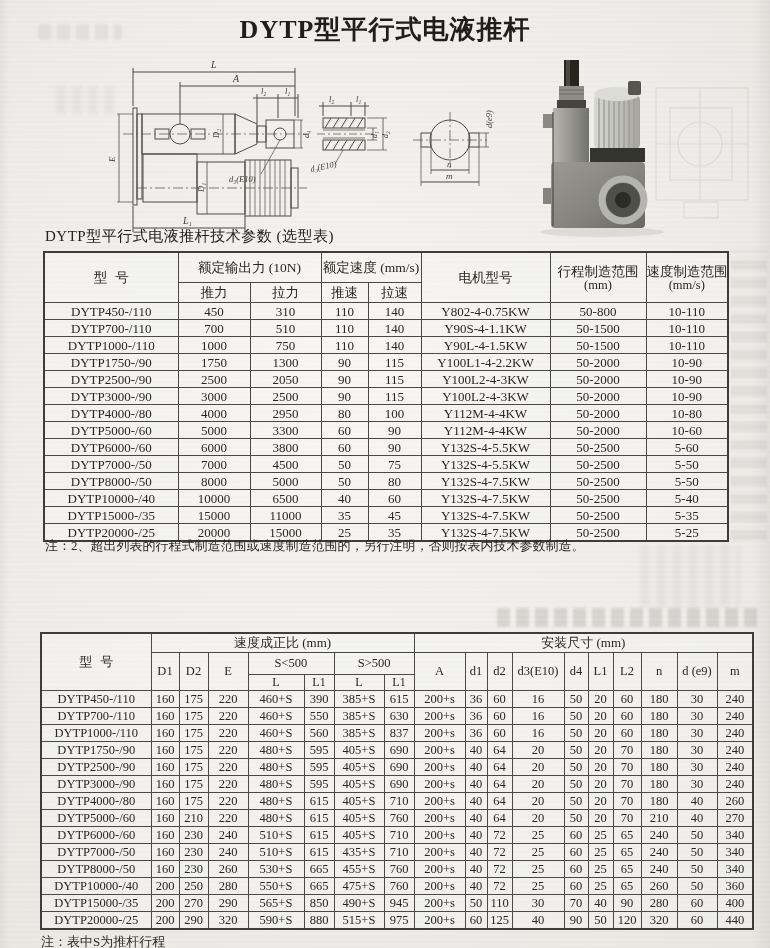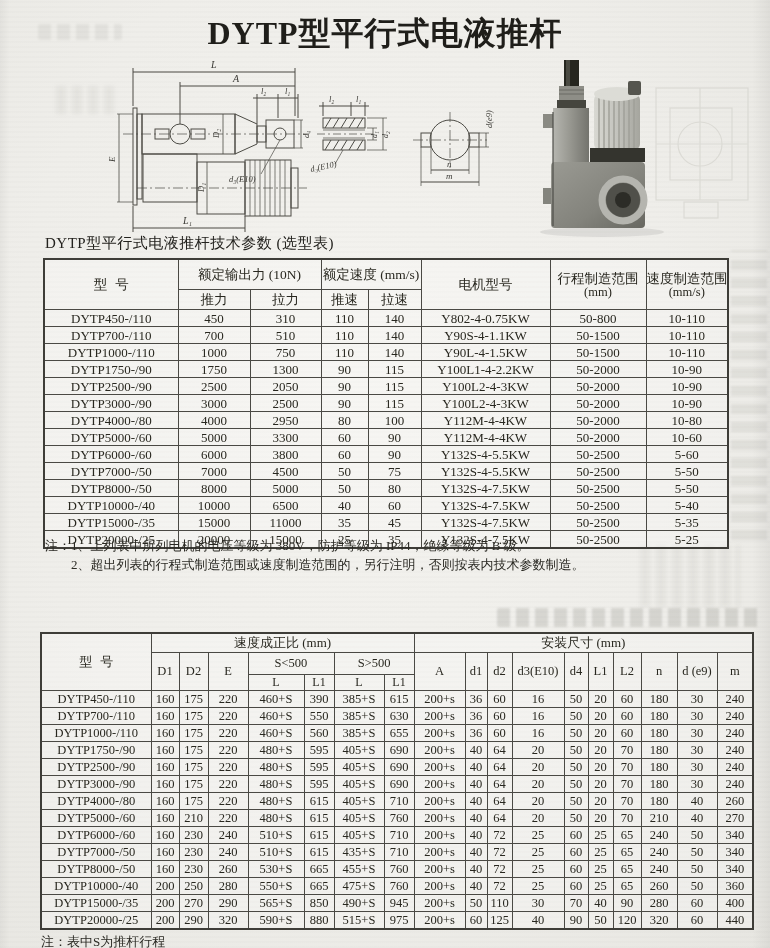--- a/index.html
+++ b/index.html
@@ -11,21 +11,21 @@
   }
   .page::before{
     content:"";position:absolute;inset:0;pointer-events:none;
     background:repeating-linear-gradient(0deg, rgba(0,0,0,.012) 0 2px, transparent 2px 5px);
   }
   .edge-shade-r{position:absolute;right:0;top:0;width:18px;height:100%;background:linear-gradient(90deg,transparent,rgba(0,0,0,.05));}
   .edge-shade-l{position:absolute;left:0;top:0;width:10px;height:100%;background:linear-gradient(270deg,transparent,rgba(0,0,0,.04));}
 
   .title{
     position:absolute;top:12px;left:0;width:100%;text-align:center;
-    font-size:32px;font-weight:700;letter-spacing:1px;color:#1f1e1a;margin:0;
+    font-size:26px;font-weight:700;letter-spacing:1px;color:#1f1e1a;margin:0;
   }
 
   .drawing{position:absolute;left:85px;top:50px;width:460px;height:190px;}
   .photo{position:absolute;left:530px;top:50px;width:185px;height:190px;}
   .ghost-drawing{position:absolute;left:648px;top:70px;width:118px;height:160px;opacity:.75;}
 
   .bleed{position:absolute;pointer-events:none;filter:blur(1.2px);}
   .bleed.bars-h{background:repeating-linear-gradient(90deg, rgba(110,110,102,.26) 0 13px, transparent 13px 19px);border-radius:2px;}
   .bleed.bars-v{background:repeating-linear-gradient(0deg, rgba(120,120,112,.10) 0 10px, transparent 10px 18px);}
   .bleed.soft{background:repeating-linear-gradient(90deg, rgba(120,120,112,.08) 0 10px, transparent 10px 16px);filter:blur(2px);}
@@ -261,21 +261,21 @@
     </g>
     <ellipse cx="87" cy="44" rx="23" ry="7" fill="#dcdcd6"></ellipse>
     <rect x="98" y="31" width="13" height="14" rx="2" fill="#55554e"></rect>
     <rect x="60" y="98" width="55" height="14" fill="#34342e"></rect>
     <circle cx="93" cy="150" r="21" fill="none" stroke="#b5b5af" stroke-width="7"></circle>
     <circle cx="93" cy="150" r="17" fill="#50504a"></circle>
     <circle cx="93" cy="150" r="8" fill="#2c2c27"></circle>
     <line x1="23" y1="62" x2="23" y2="176" stroke="#4e4e48" stroke-width="1.2"></line>
   </svg>
 
-  <div class="section" style="left:43px;top:234px;width:593px;">
+  <div class="section" style="left:43px;top:227px;width:593px;">
     <p class="sec-title">DYTP型平行式电液推杆技术参数 (选型表)</p>
     <table class="t1">
       <colgroup>
         <col style="width:134px">
           <col style="width:72px">
           <col style="width:71px">
           <col style="width:47px">
         <col style="width:53px">
           <col style="width:129px">
           <col style="width:96px">
@@ -444,21 +444,20 @@
             <td>50-2500</td>
             <td>5-25</td>
           </tr>
         </tbody>
     </table>
   </div>
 
   <div class="notes">
     <span class="notes-label">注：</span>
     <div class="notes-items" id="notes-list">
-        <div class="note-item">1、上列表中所列电机的电压等级为 380V，防护等级为 IP44，绝缘等级为 B 级。</div>
         <div class="note-item">2、超出列表的行程式制造范围或速度制造范围的，另行注明，否则按表内技术参数制造。</div>
       </div>
   </div>
 
   <div class="section" style="left:40px;top:632px;width:712px;">
     <table class="t2">
       <colgroup>
         <col style="width:110px">
           <col style="width:28px">
           <col style="width:29px">
@@ -550,21 +549,21 @@
             <td>240</td>
           </tr>
           <tr>
             <td>DYTP1000-/110</td>
             <td>160</td>
             <td>175</td>
             <td>220</td>
             <td>460+S</td>
             <td>560</td>
             <td>385+S</td>
-            <td>655</td>
+            <td>837</td>
             <td>200+s</td>
             <td>36</td>
             <td>60</td>
             <td>16</td>
             <td>50</td>
             <td>20</td>
             <td>60</td>
             <td>180</td>
             <td>30</td>
             <td>240</td>

